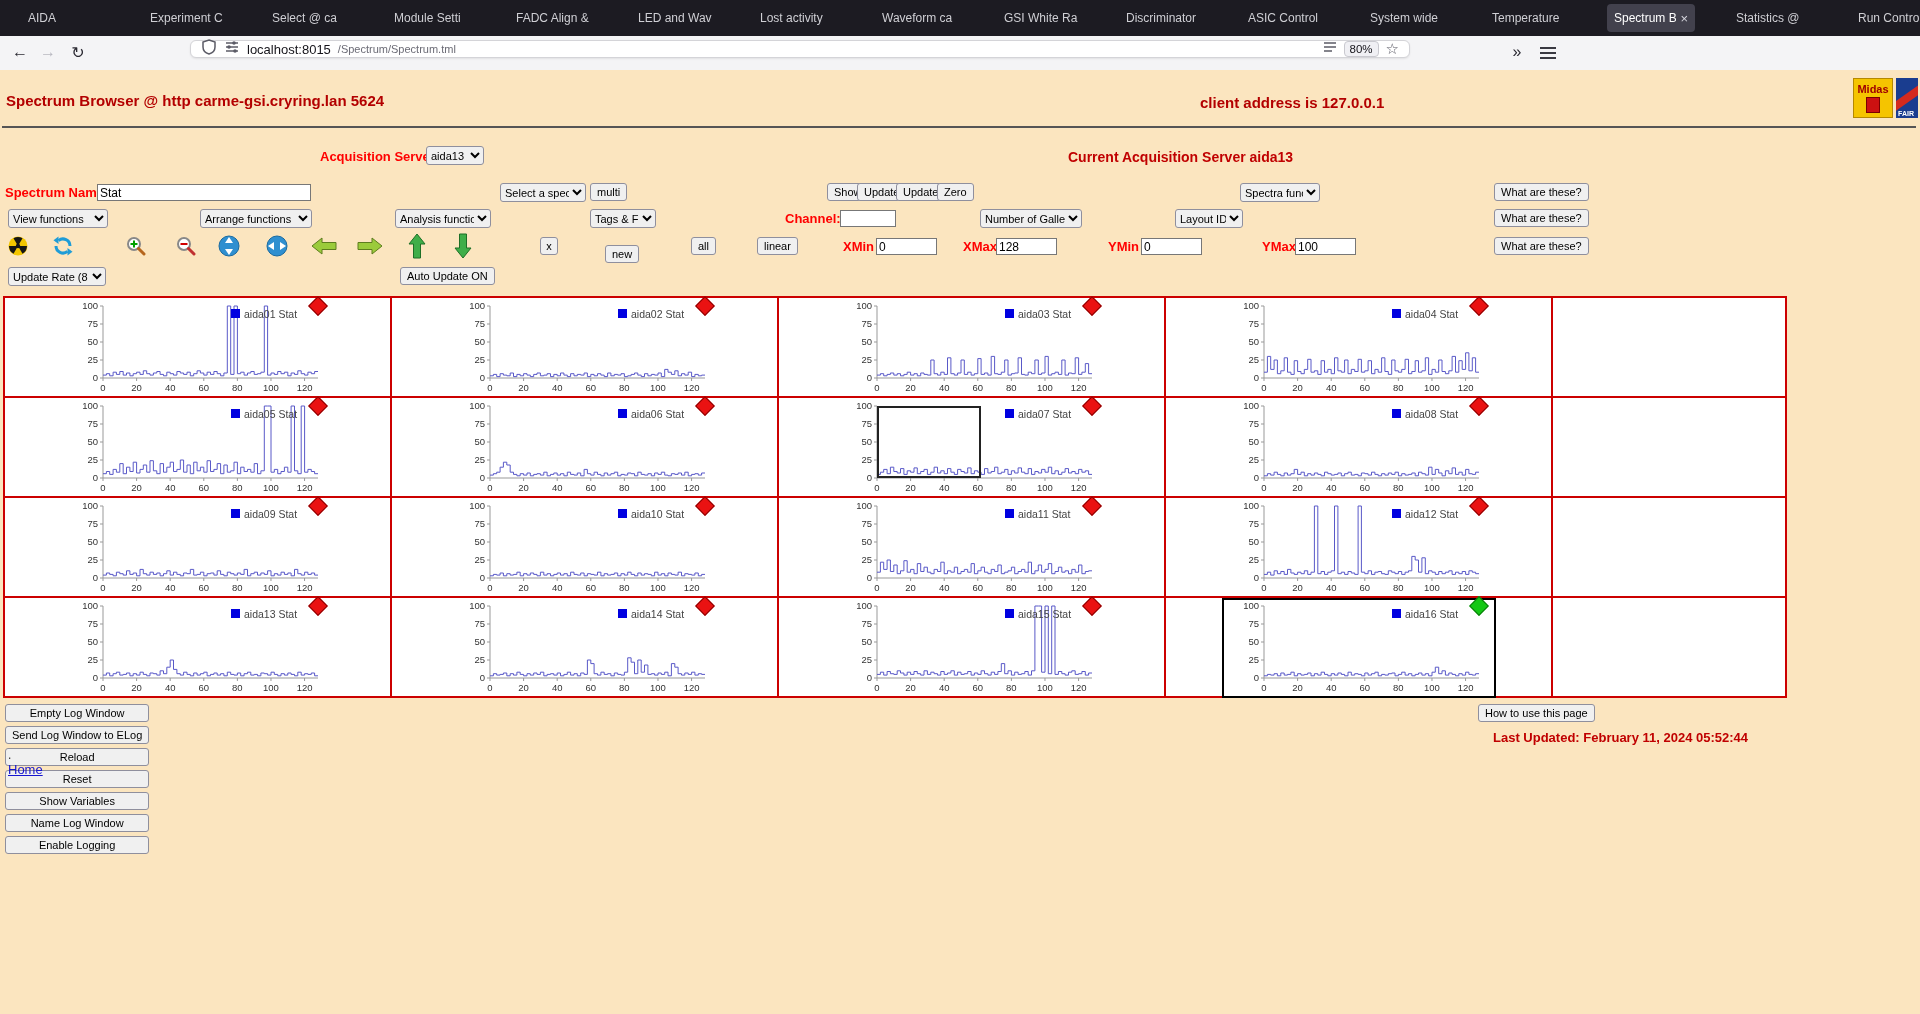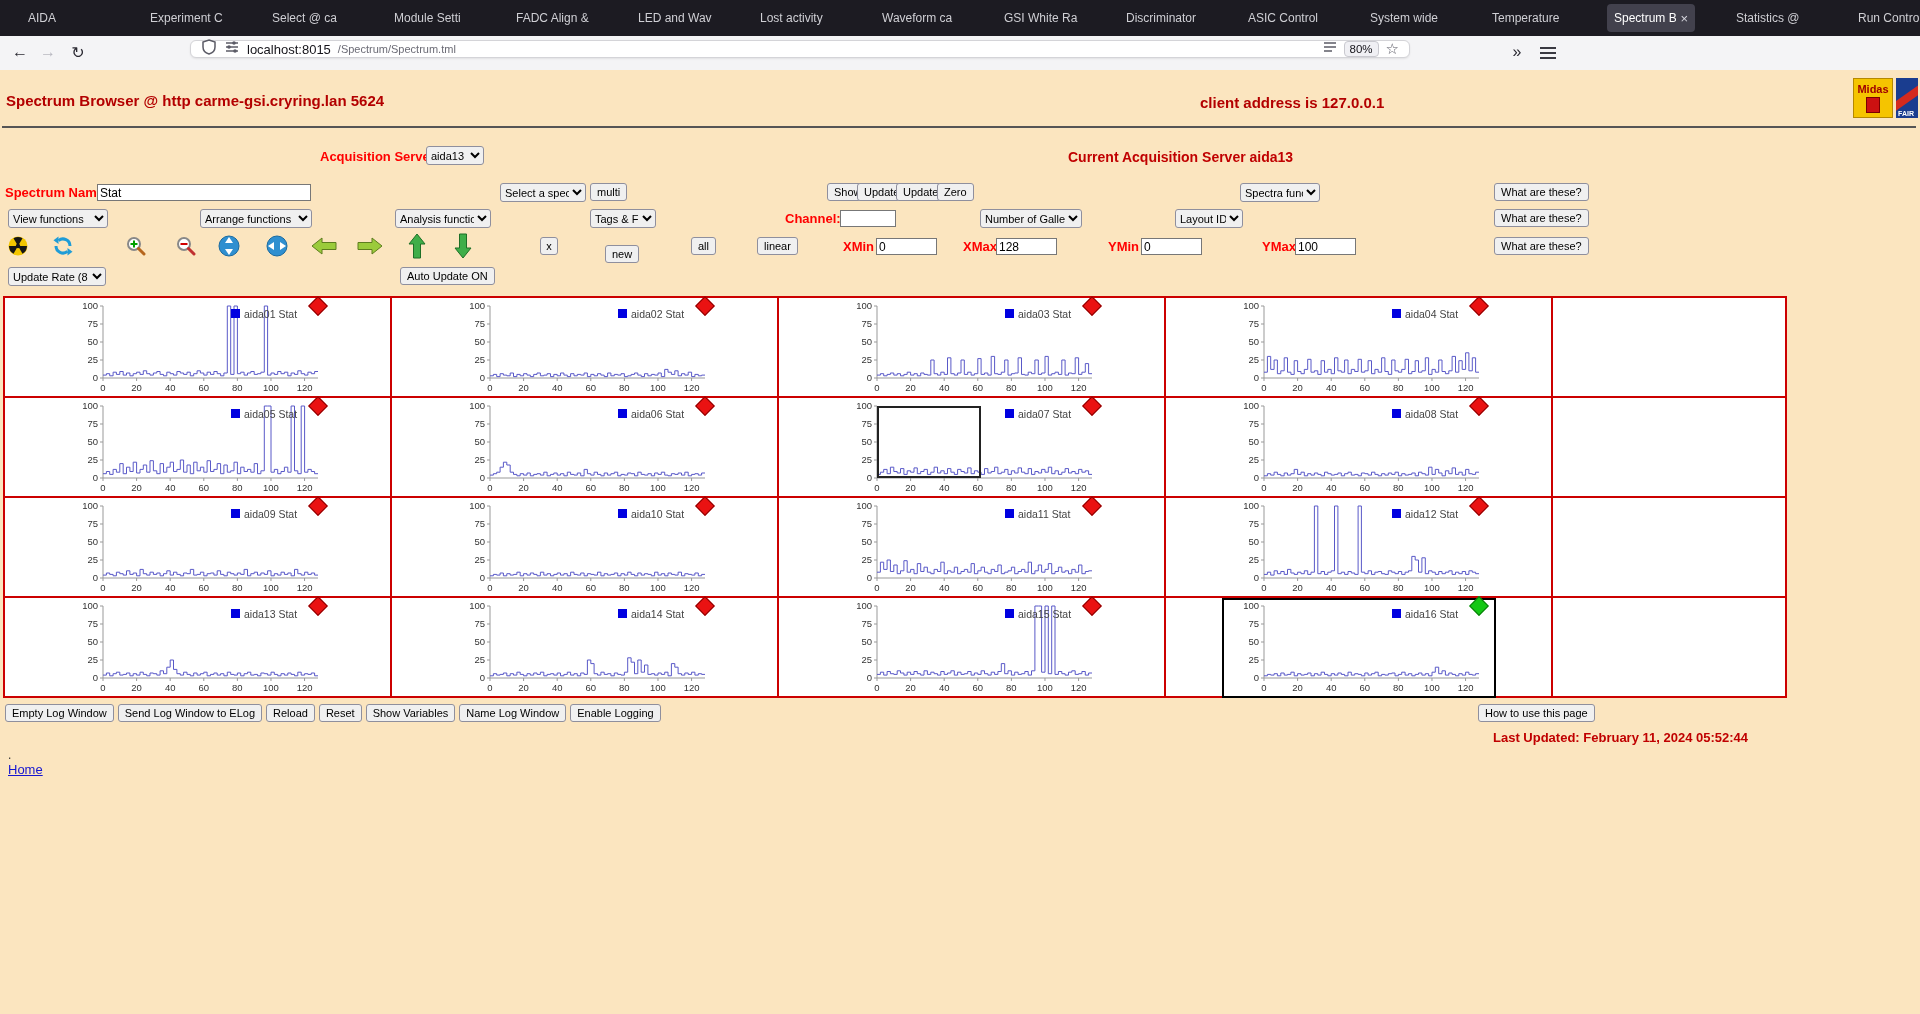--- a/index.html
+++ b/index.html
@@ -56,21 +56,21 @@
   .cell.filler{width:auto;flex:1;border-right:none;}
   .chart{position:absolute;left:58px;top:2px;width:270px;height:96px;}
   .chart.selected{outline:2px solid #000;}
   .diamond{position:absolute;left:248px;top:-1px;width:12px;height:12px;background:#ea1212;border:1px solid #8a0000;transform:rotate(45deg);}
   .diamond.green{background:#14c814;border-color:#0a7a0a;}
   .zoombox{position:absolute;border:2px solid #222;box-sizing:border-box;}
   svg.chart-svg{display:block;}
   svg.chart-svg .tick{font:9.5px "Liberation Sans",sans-serif;fill:#333;}
   svg.chart-svg .legend{font:10.5px "Liberation Sans",sans-serif;fill:#444;}
 
-  .log-row{position:absolute;left:5px;top:634px;display:flex;gap:4px;}
+  .log-row{position:absolute;left:5px;top:634px;display:flex;gap:4px;flex-direction:column;}
   a.home{font-size:13px;color:#1515d0;text-decoration:underline;}
 </style>
 </head>
 <body>
 
 <div class="screen">
 
   <div class="tabbar">
     <div class="tabs" id="tabs">
         <div class="tab">

